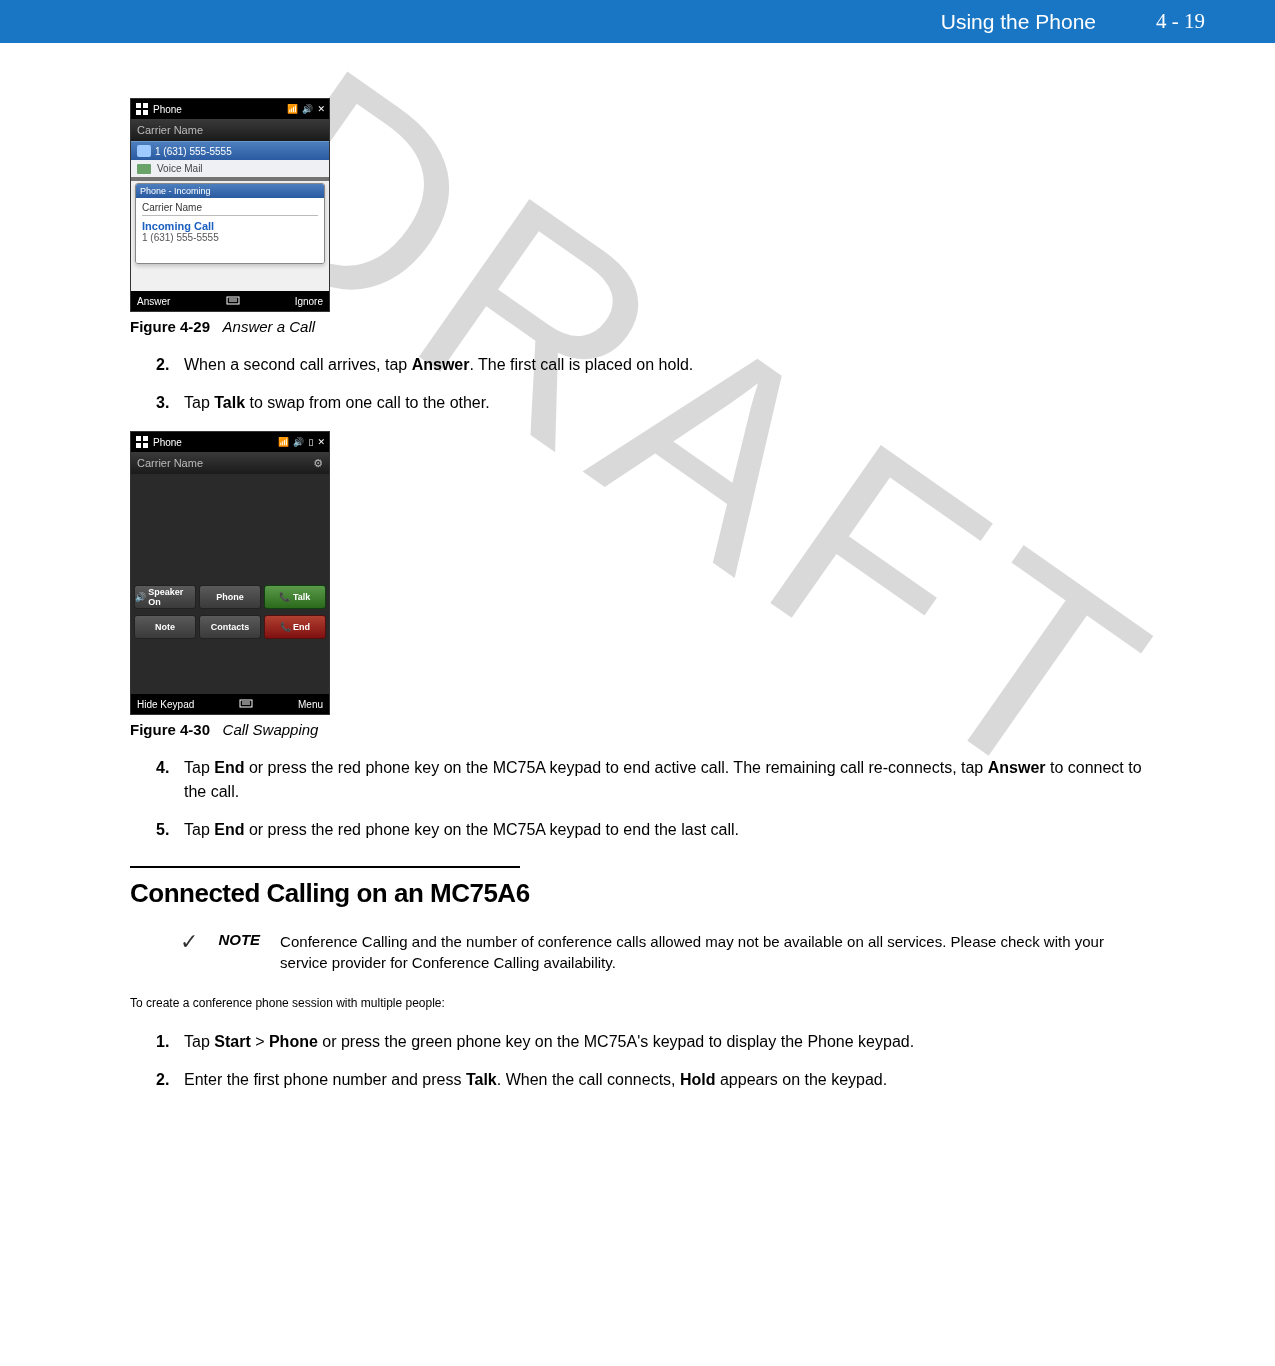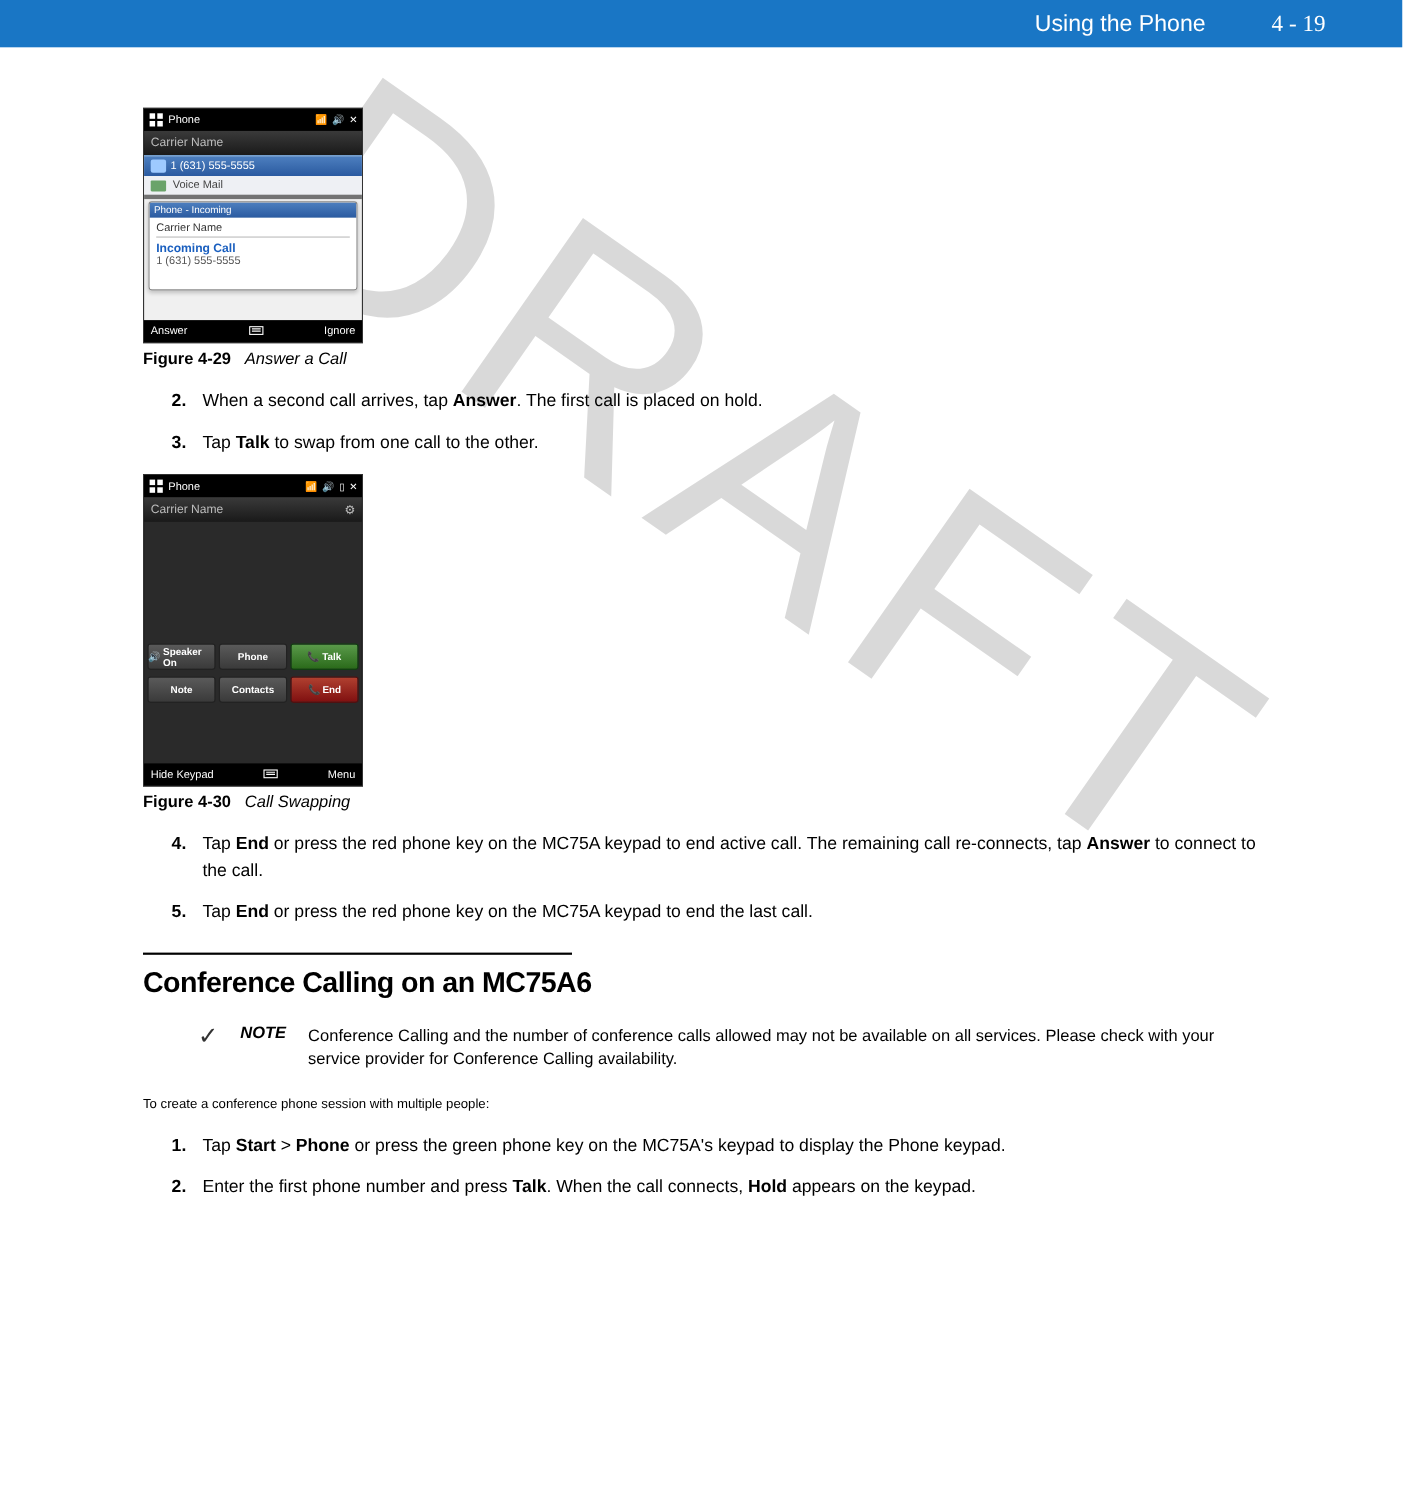--- a/index.html
+++ b/index.html
@@ -358,21 +358,21 @@
         <span class="sn">4.</span>
         <span class="st">Tap <b>End</b> or press the red phone key on the MC75A keypad to end active call. The remaining call re-connects, tap <b>Answer</b> to connect to the call.</span>
       </li>
       <li>
         <span class="sn">5.</span>
         <span class="st">Tap <b>End</b> or press the red phone key on the MC75A keypad to end the last call.</span>
       </li>
     </ol>
 
     <hr class="section-rule">
-    <h2 class="section">Conference Calling on an MC75A6</h2>
+    <h2 class="section">Connected Calling on an MC75A6</h2>
 
     <div class="note-block">
       <span class="note-check">✓</span>
       <span class="note-label">NOTE</span>
       <span class="note-text">Conference Calling and the number of conference calls allowed may not be available on all services. Please check with your service provider for Conference Calling availability.</span>
     </div>
 
     <p class="body-para">To create a conference phone session with multiple people:</p>
 
     <ol class="step-list">

